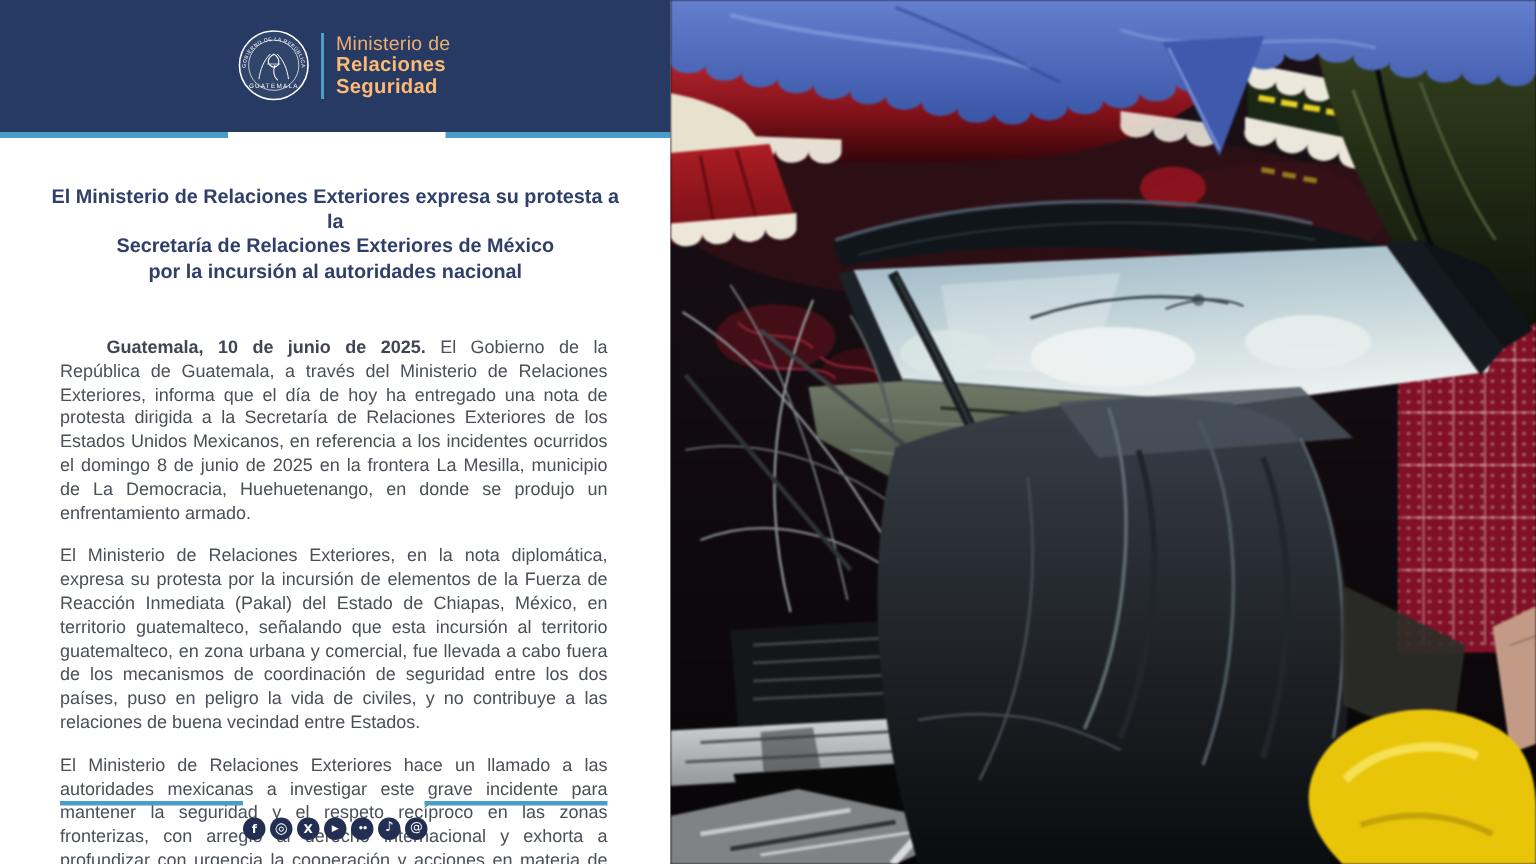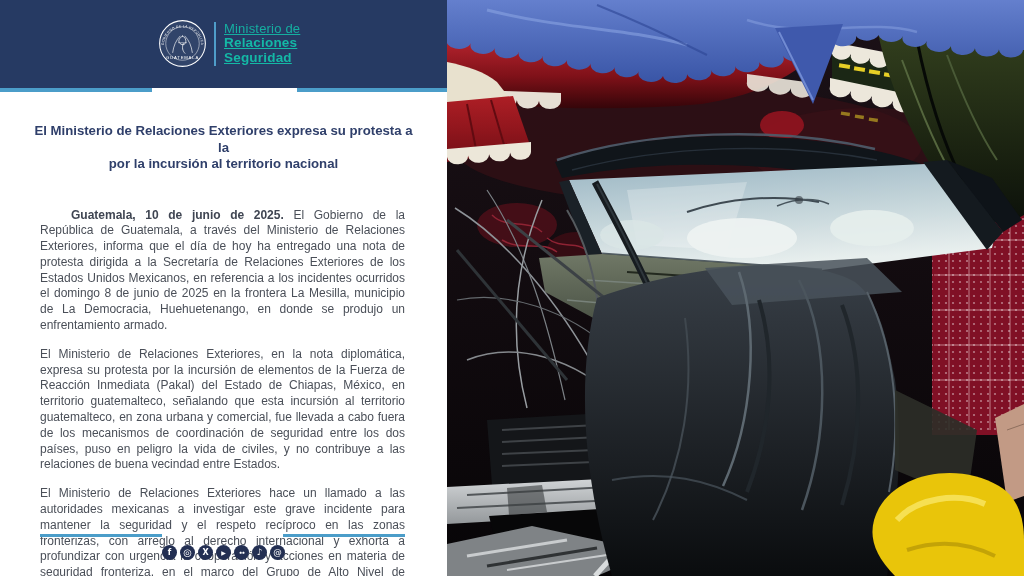--- a/index.html
+++ b/index.html
@@ -8,21 +8,21 @@
 
   
   .doc{position:absolute;left:0;top:0;width:447px;height:576px;background:#ffffff;}
   .band{position:absolute;left:0;top:0;width:447px;height:88px;background:#263a63;}
   .band-line{position:absolute;top:88px;height:4px;background:#4b9dc9;}
   .band-line.l{left:0;width:152px;}
   .band-line.r{left:297px;width:150px;}
   .brand{position:absolute;left:158px;top:19px;display:flex;align-items:center;}
   .seal{width:49px;height:49px;flex:0 0 auto;}
   .brand-div{width:2px;height:44px;background:#4f9dc9;margin:0 8px 0 7px;}
-  .brand-text{color:#14b8a6;text-decoration:underline;}
+  .brand-text{color:#fdba74;}
   .brand-pre{font-size:13px;font-weight:400;line-height:14px;opacity:.92;letter-spacing:.2px;}
   .brand-bold{font-size:13.5px;font-weight:700;line-height:14.5px;letter-spacing:.2px;}
 
   .content{position:absolute;left:0;top:92px;width:447px;}
   .title{margin:31px 28px 0;text-align:center;font-size:13.2px;line-height:16.5px;
          font-weight:700;color:#2f3f6a;}
   .para{margin:0 42px 13px 40px;text-align:justify;font-size:12px;line-height:15.8px;
         color:#4a4f58;}
   .para.first{margin-top:35px;}
   .para strong{color:#3f4552;margin-left:31px;}
@@ -80,21 +80,22 @@
           <div class="brand-bold">Seguridad</div>
         </div>
       </div>
     </div>
     <div class="band-line l"></div>
     <div class="band-line r"></div>
 
     <div class="content">
       <h1 class="title">
         <div>El Ministerio de Relaciones Exteriores expresa su protesta a la</div>
-        <div>por la incursión al territorio nacional</div>
+        <div>Secretaría de Relaciones Exteriores de México</div>
+        <div>por la incursión al autoridades nacional</div>
       </h1>
       <p class="para first"><strong>Guatemala, 10 de junio de 2025.</strong> <span>El Gobierno de la República de Guatemala, a través del Ministerio de Relaciones Exteriores, informa que el día de hoy ha entregado una nota de protesta dirigida a la Secretaría de Relaciones Exteriores de los Estados Unidos Mexicanos, en referencia a los incidentes ocurridos el domingo 8 de junio de 2025 en la frontera La Mesilla, municipio de La Democracia, Huehuetenango, en donde se produjo un enfrentamiento armado.</span></p>
       <p class="para"><span>El Ministerio de Relaciones Exteriores, en la nota diplomática, expresa su protesta por la incursión de elementos de la Fuerza de Reacción Inmediata (Pakal) del Estado de Chiapas, México, en territorio guatemalteco, señalando que esta incursión al territorio guatemalteco, en zona urbana y comercial, fue llevada a cabo fuera de los mecanismos de coordinación de seguridad entre los dos países, puso en peligro la vida de civiles, y no contribuye a las relaciones de buena vecindad entre Estados.</span></p>
       <p class="para"><span>El Ministerio de Relaciones Exteriores hace un llamado a las autoridades mexicanas a investigar este grave incidente para mantener la seguridad y el respeto recíproco en las zonas fronterizas, con arreglo al derecho internacional y exhorta a profundizar con urgencia la cooperación y acciones en materia de seguridad fronteriza, en el marco del Grupo de Alto Nivel de Seguridad (GANSEG) entre ambos países.</span></p>
     </div>
 
     <div class="footer-line l"></div>
     <div class="footer-line r"></div>
     <div class="social-row">
       <span class="social">

